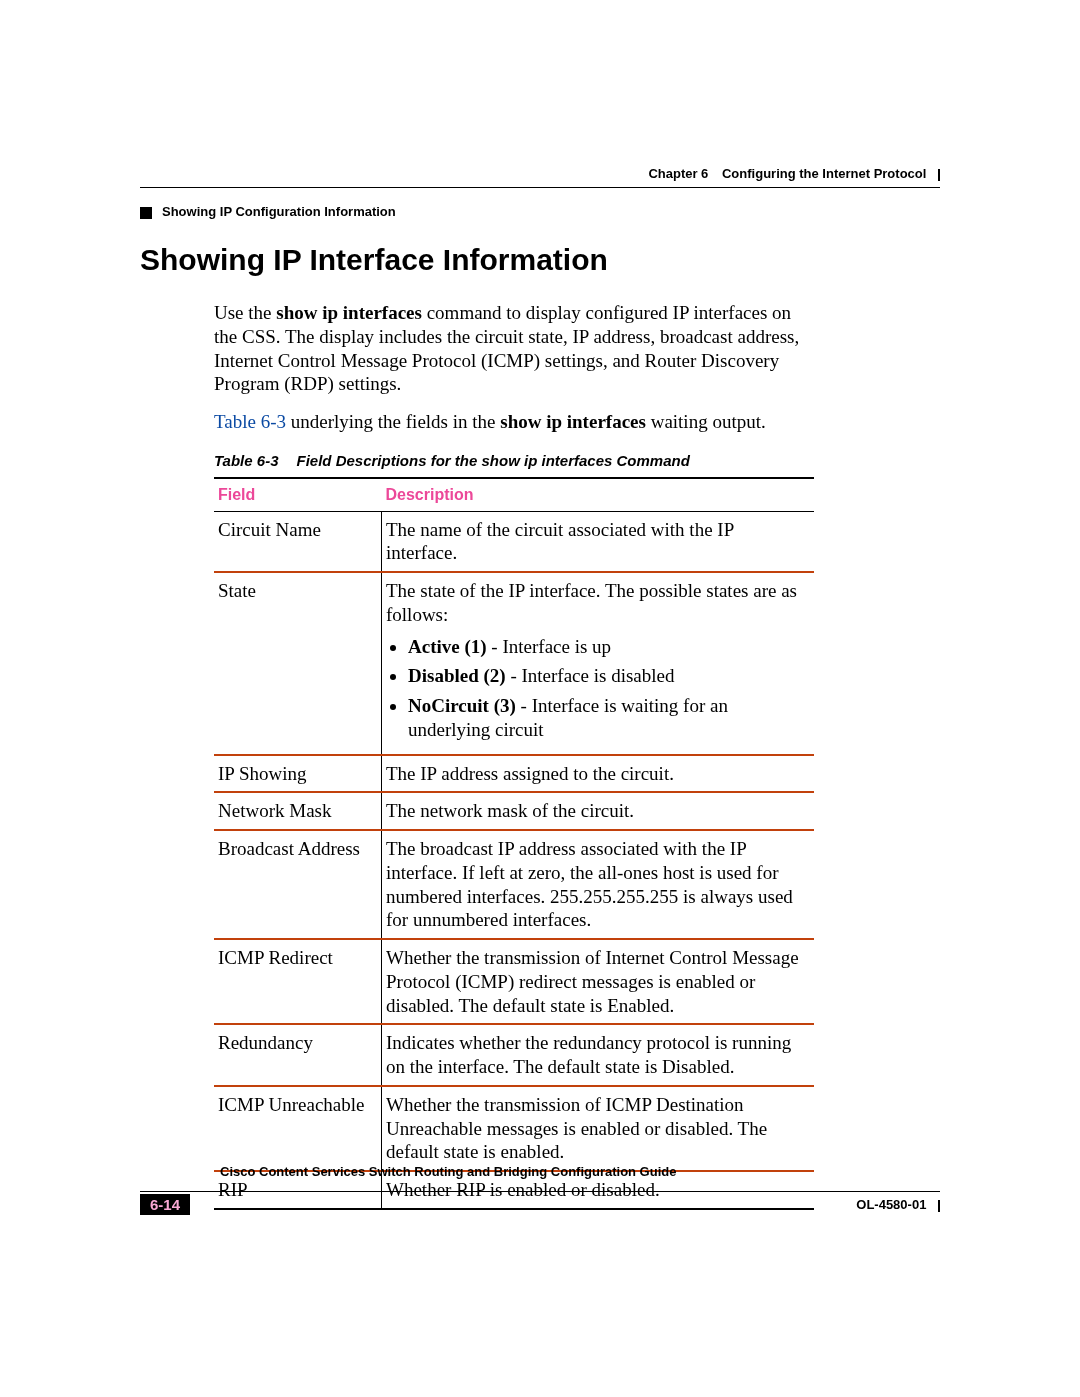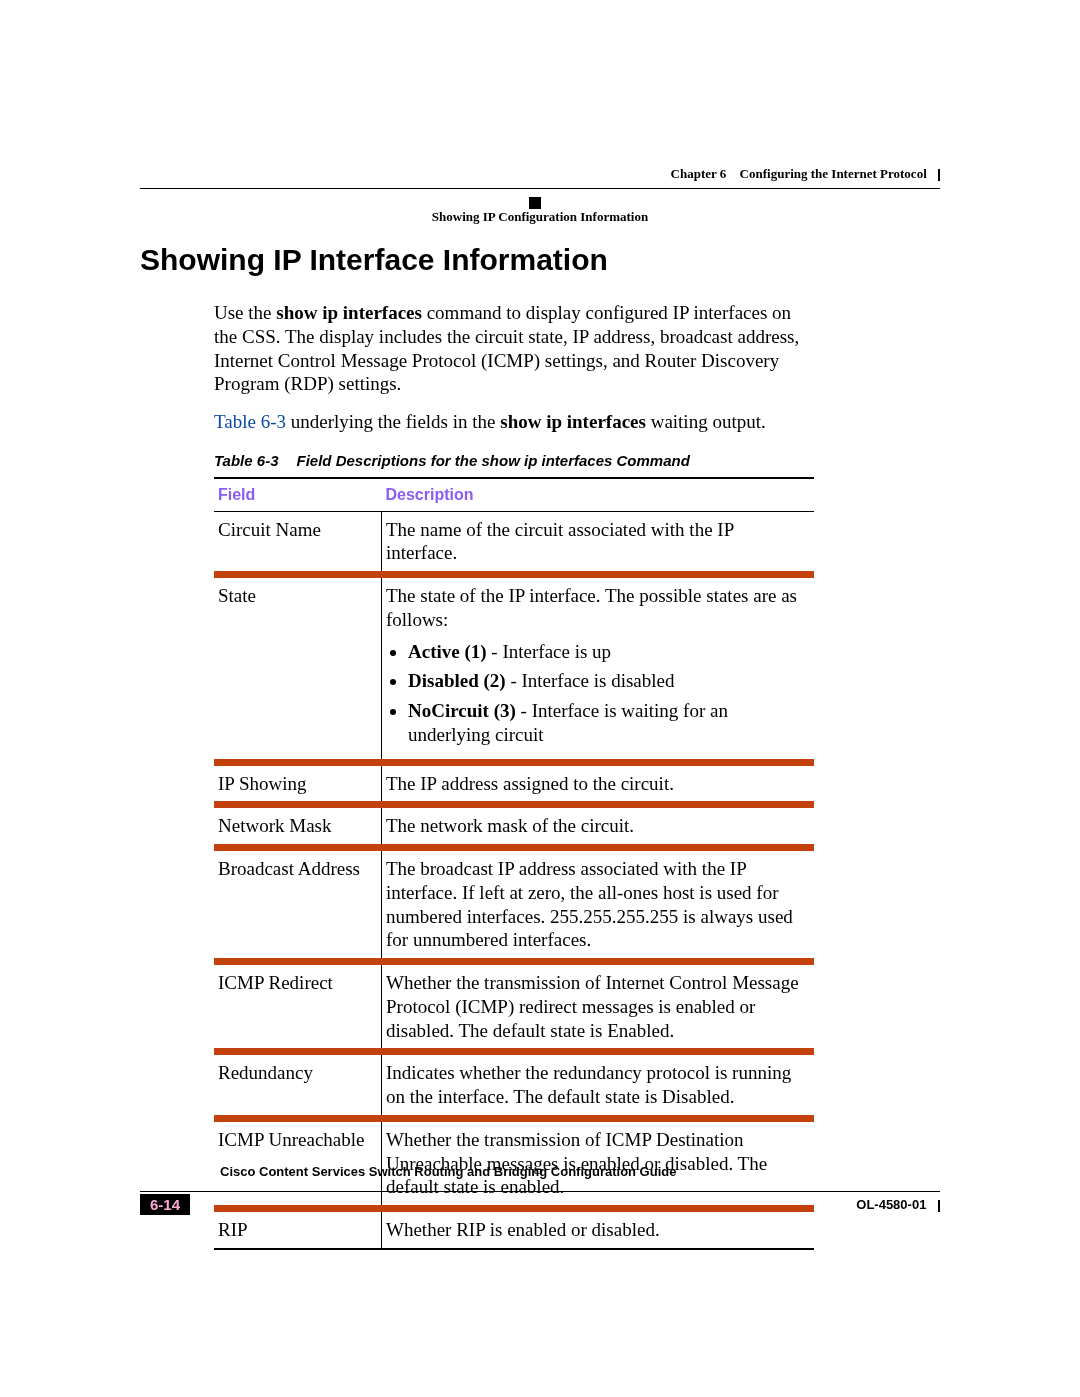--- a/index.html
+++ b/index.html
@@ -16,42 +16,41 @@
     position: relative;
     width: 1080px;
     height: 1397px;
     box-sizing: border-box;
   }
   .hdr {
     position: absolute;
     top: 166px;
     left: 140px;
     right: 140px;
-    font-family: Liberation Serif, serif;
+    font-family: Liberation Sans, sans-serif;
   }
   .hdr-top {
     text-align: right;
     font-size: 13px;
     font-weight: bold;
   }
   .hdr-top .chap-label { margin-right: 10px; }
   .hdr-top .sep {
     display: inline-block;
     border-left: 2px solid #000;
     height: 12px;
     margin-left: 8px;
     vertical-align: middle;
   }
   .hdr-sec {
     display: flex;
-    align-items: center;
+    align-items: flex-end;
     margin-top: 6px;
     border-top: 1px solid #000;
-    padding-top: 8px;
-    flex-direction: column;
+    padding-top: 16px;
   }
   .hdr-sec .blk {
     width: 12px; height: 12px; background:#000; margin-right: 10px;
   }
   .hdr-sec .sec-title {
     font-size: 13px;
     font-weight: bold;
   }
   .content {
     position: absolute;
@@ -85,29 +84,29 @@
   .table-caption .tnum { font-style: italic; margin-right: 18px; }
   table.fields {
     border-collapse: collapse;
     width: 100%;
     font-size: 19px;
   }
   table.fields th {
     text-align: left;
     font-family: Arial, Helvetica, sans-serif;
     font-size: 16px;
-    color: #8b5cf6;
+    color: #ec4899;
     font-weight: bold;
     border-top: 2px solid #000;
     border-bottom: 1px solid #000;
     padding: 6px 8px 6px 4px;
   }
   table.fields td {
     vertical-align: top;
-    border-bottom: 7px solid #c2410c;
+    border-bottom: 2px solid #c2410c;
     padding: 6px 8px 6px 4px;
     line-height: 1.25;
   }
   table.fields td.fcol {
     width: 155px;
     border-right: 1px solid #000;
   }
   table.fields tr.lastrow td { border-bottom: 2px solid #000; }
   ul.bullets {
     list-style: disc;

